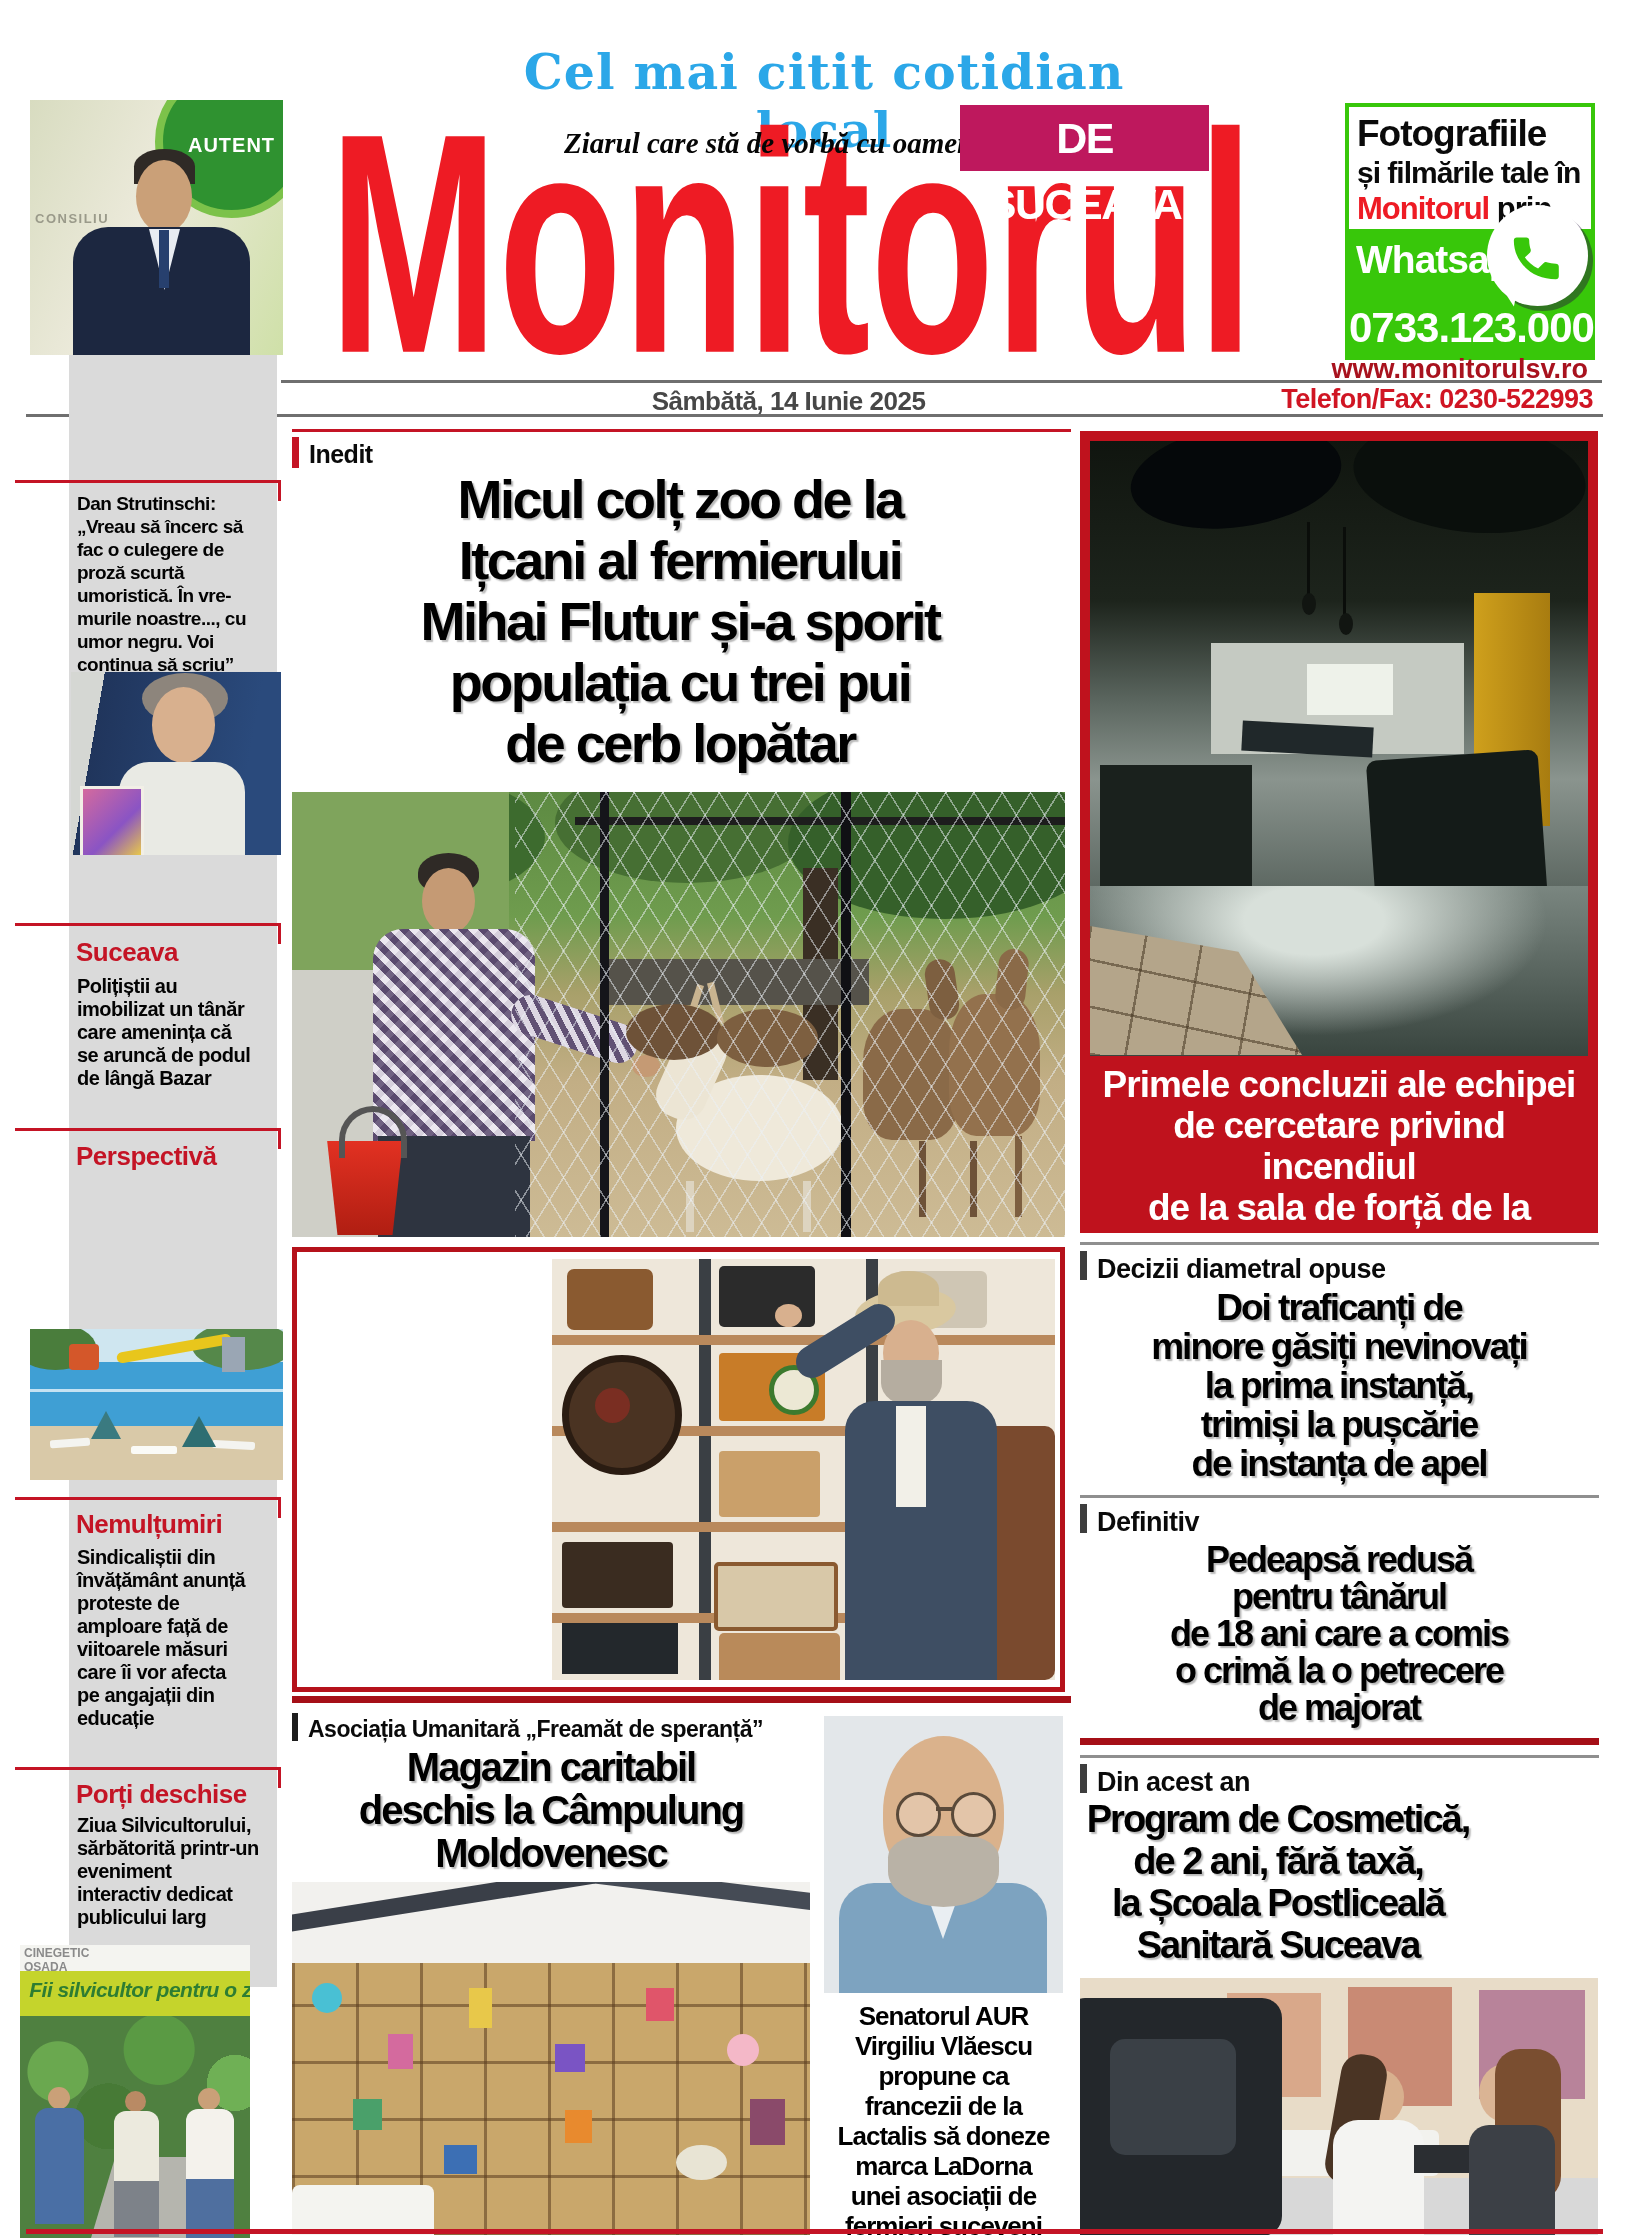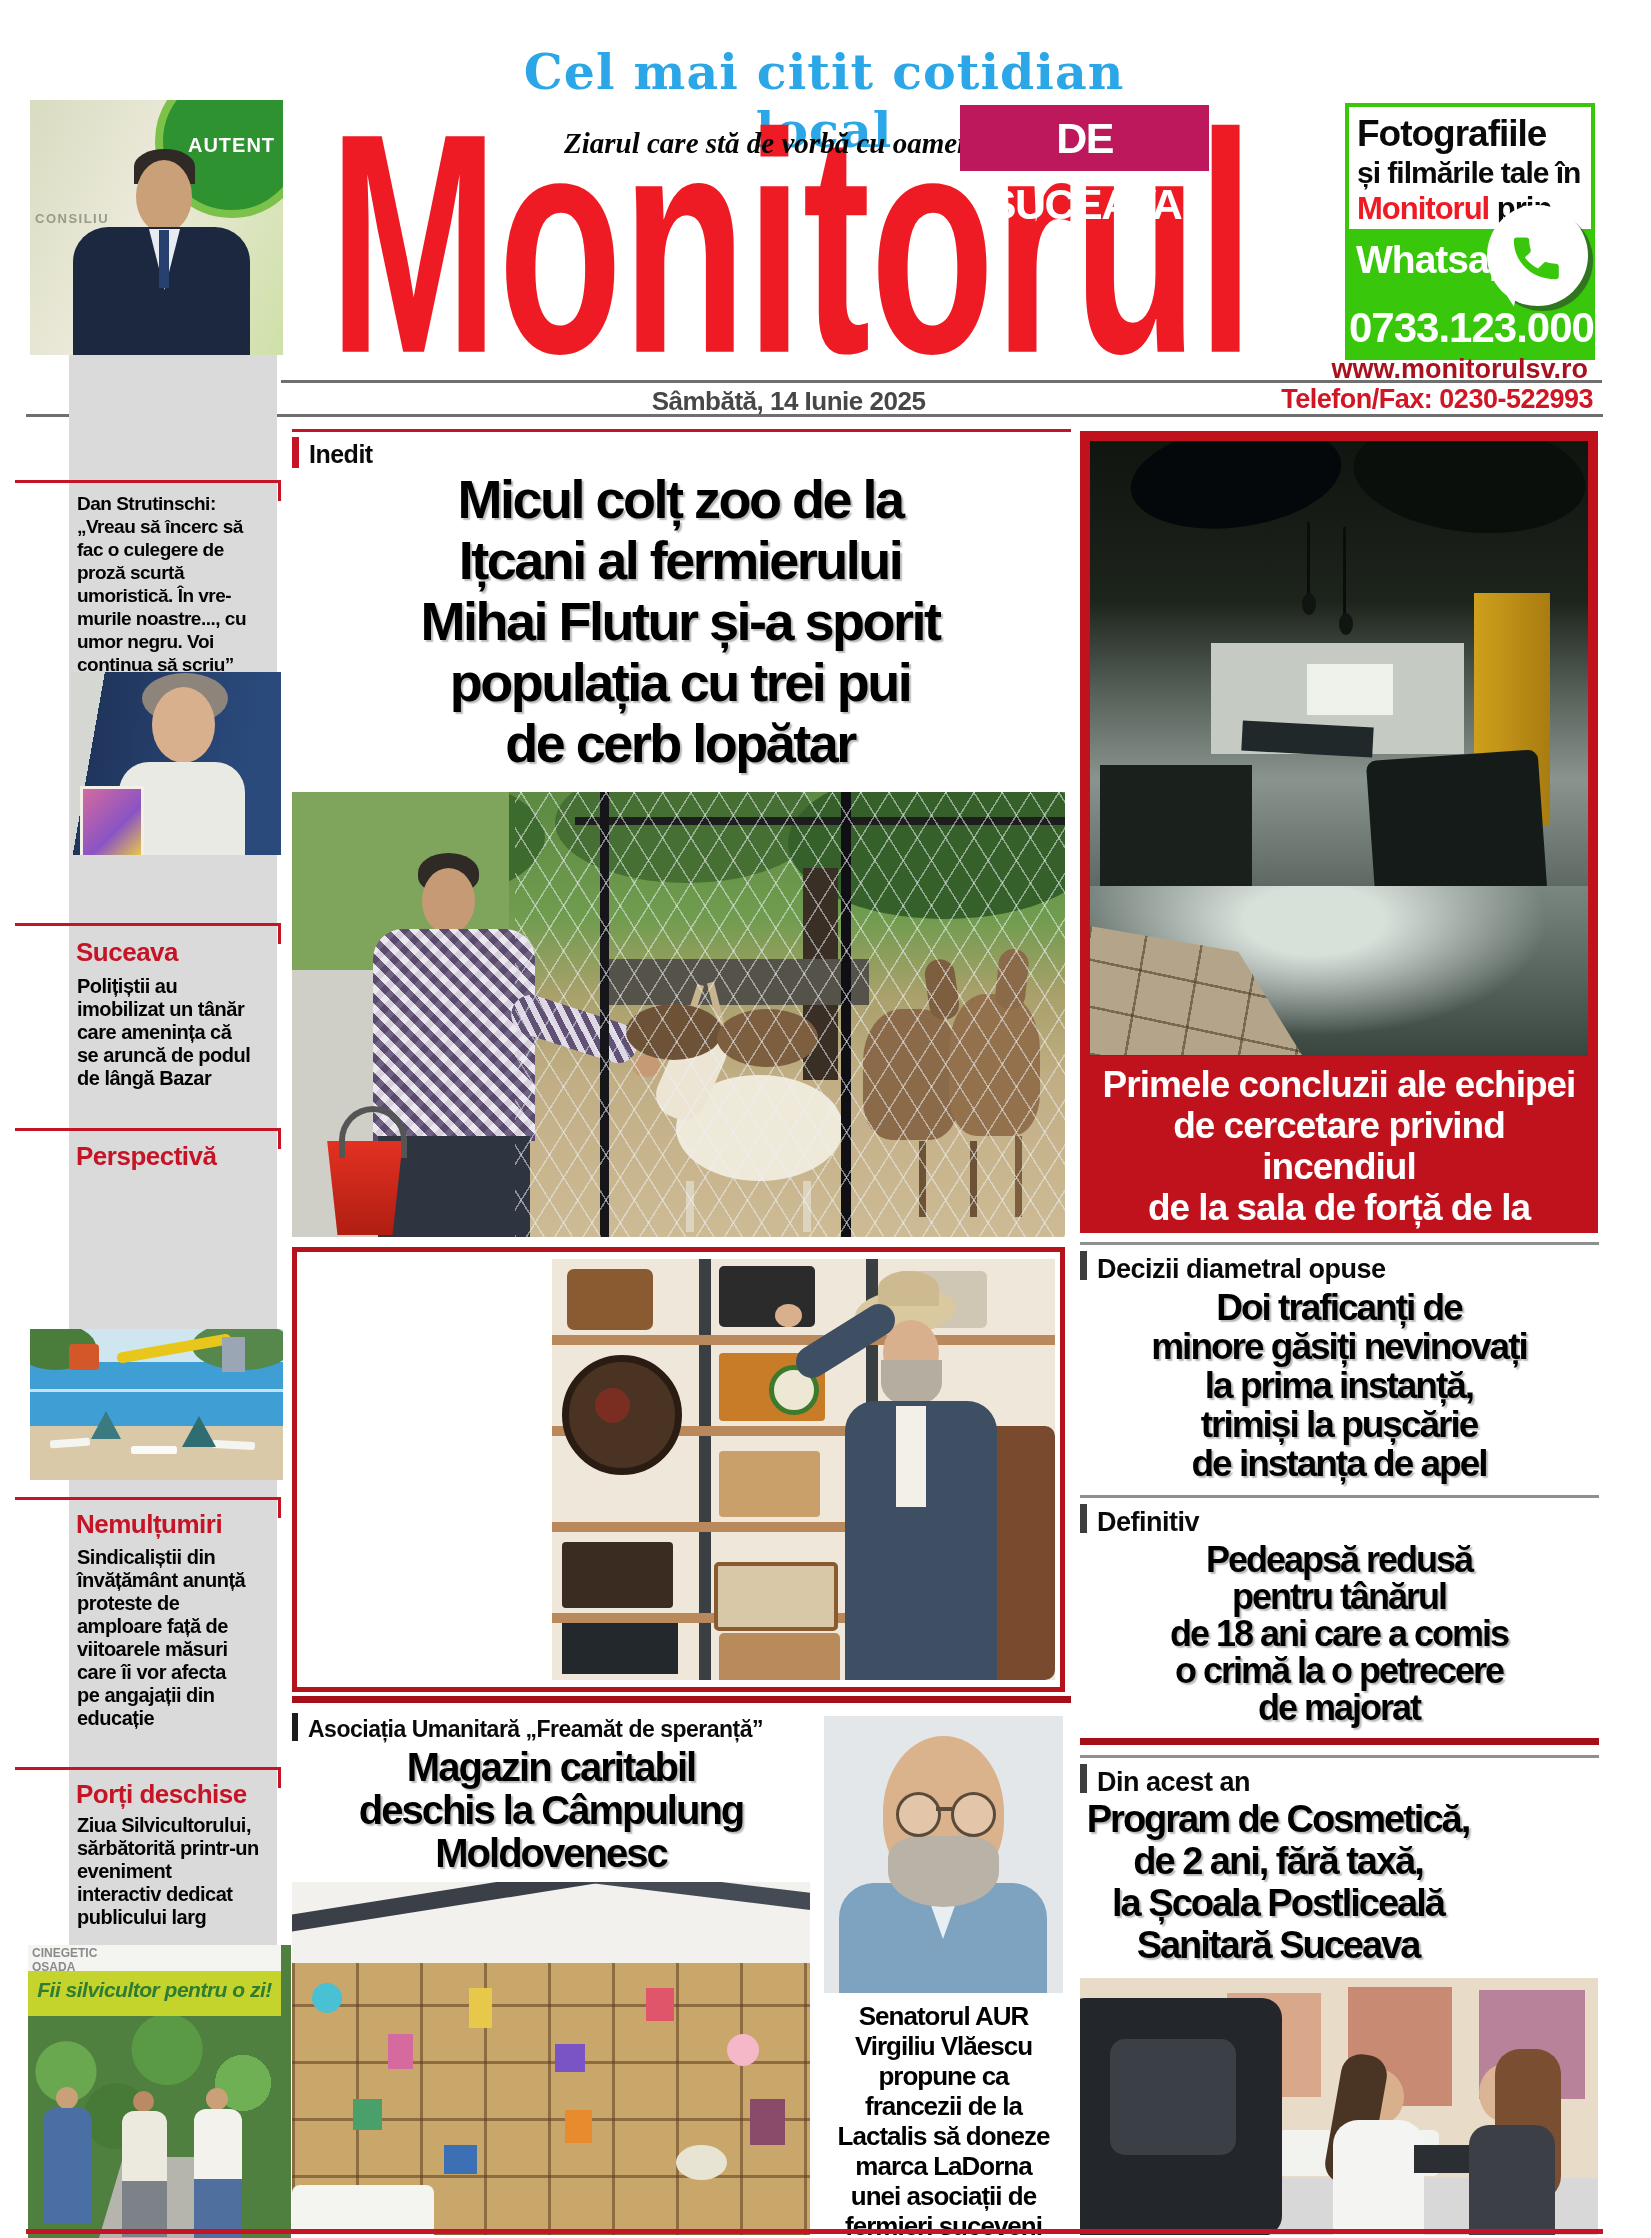--- a/index.html
+++ b/index.html
@@ -160,21 +160,21 @@
 educație</div>
 
   <div class="sbrule" style="top:1767px;"></div>
   <div class="sblabel" style="top:1779px;">Porți deschise</div>
   <div class="sbtext" style="top:1814px;">Ziua Silvicultorului,
 sărbătorită printr-un
 eveniment
 interactiv dedicat
 publicului larg</div>
 
-  <div class="photo" style="left:28px;top:1945px;width:263px;height:294px;background:#4f8040;">
+  <div class="photo" style="left:20px;top:1945px;width:230px;height:294px;background:#4f8040;">
     <div class="pl" style="left:0;top:0;width:253px;height:26px;background:#f4f4f0;">
       <div class="tinytxt" style="position:absolute;left:4px;top:1px;">CINEGETIC
 OSADA</div>
     </div>
     <div class="pl" style="left:0;top:26px;width:253px;height:45px;background:#c5d42c;">
       <div style="margin-top:7px;text-align:center;font-style:italic;font-weight:bold;font-size:21px;color:#2e7d32;letter-spacing:-0.5px;">Fii silvicultor pentru o zi!</div>
     </div>
     <div class="pl" style="left:0;top:71px;width:253px;height:223px;background:
         radial-gradient(circle at 15% 25%, #6aa84f 0 30px, transparent 31px),
         radial-gradient(circle at 55% 15%, #5a9a44 0 35px, transparent 36px),

